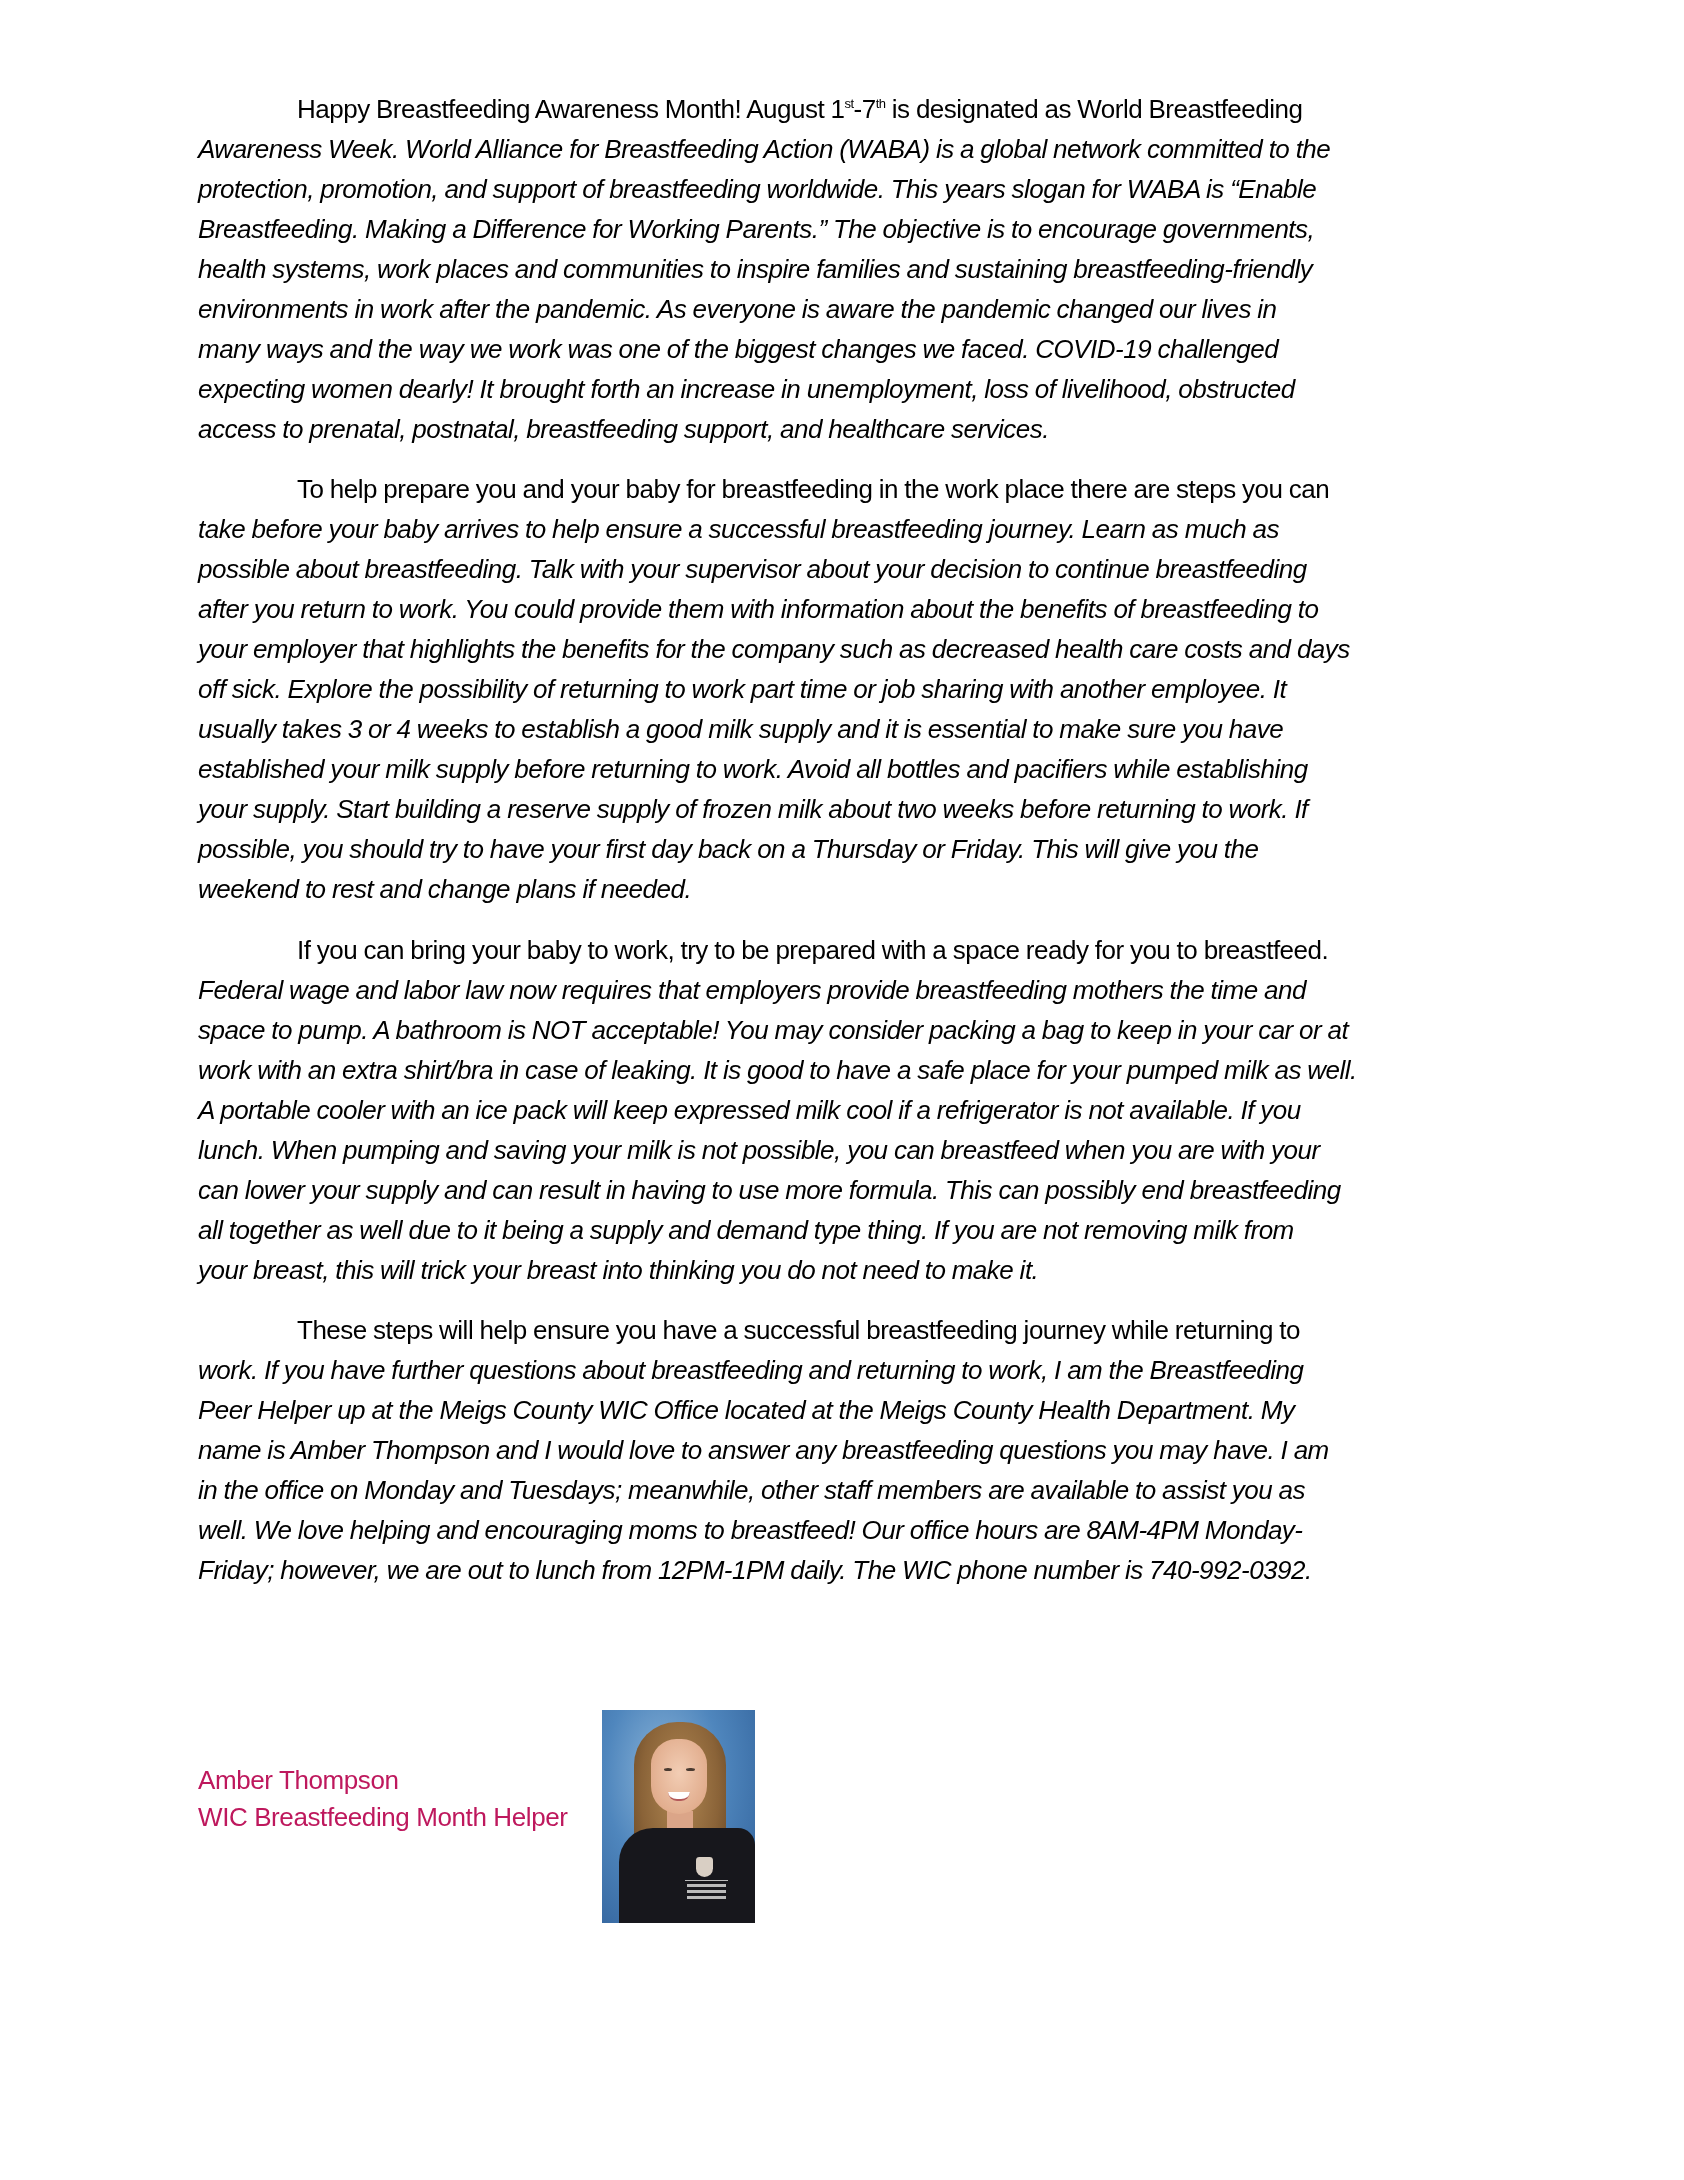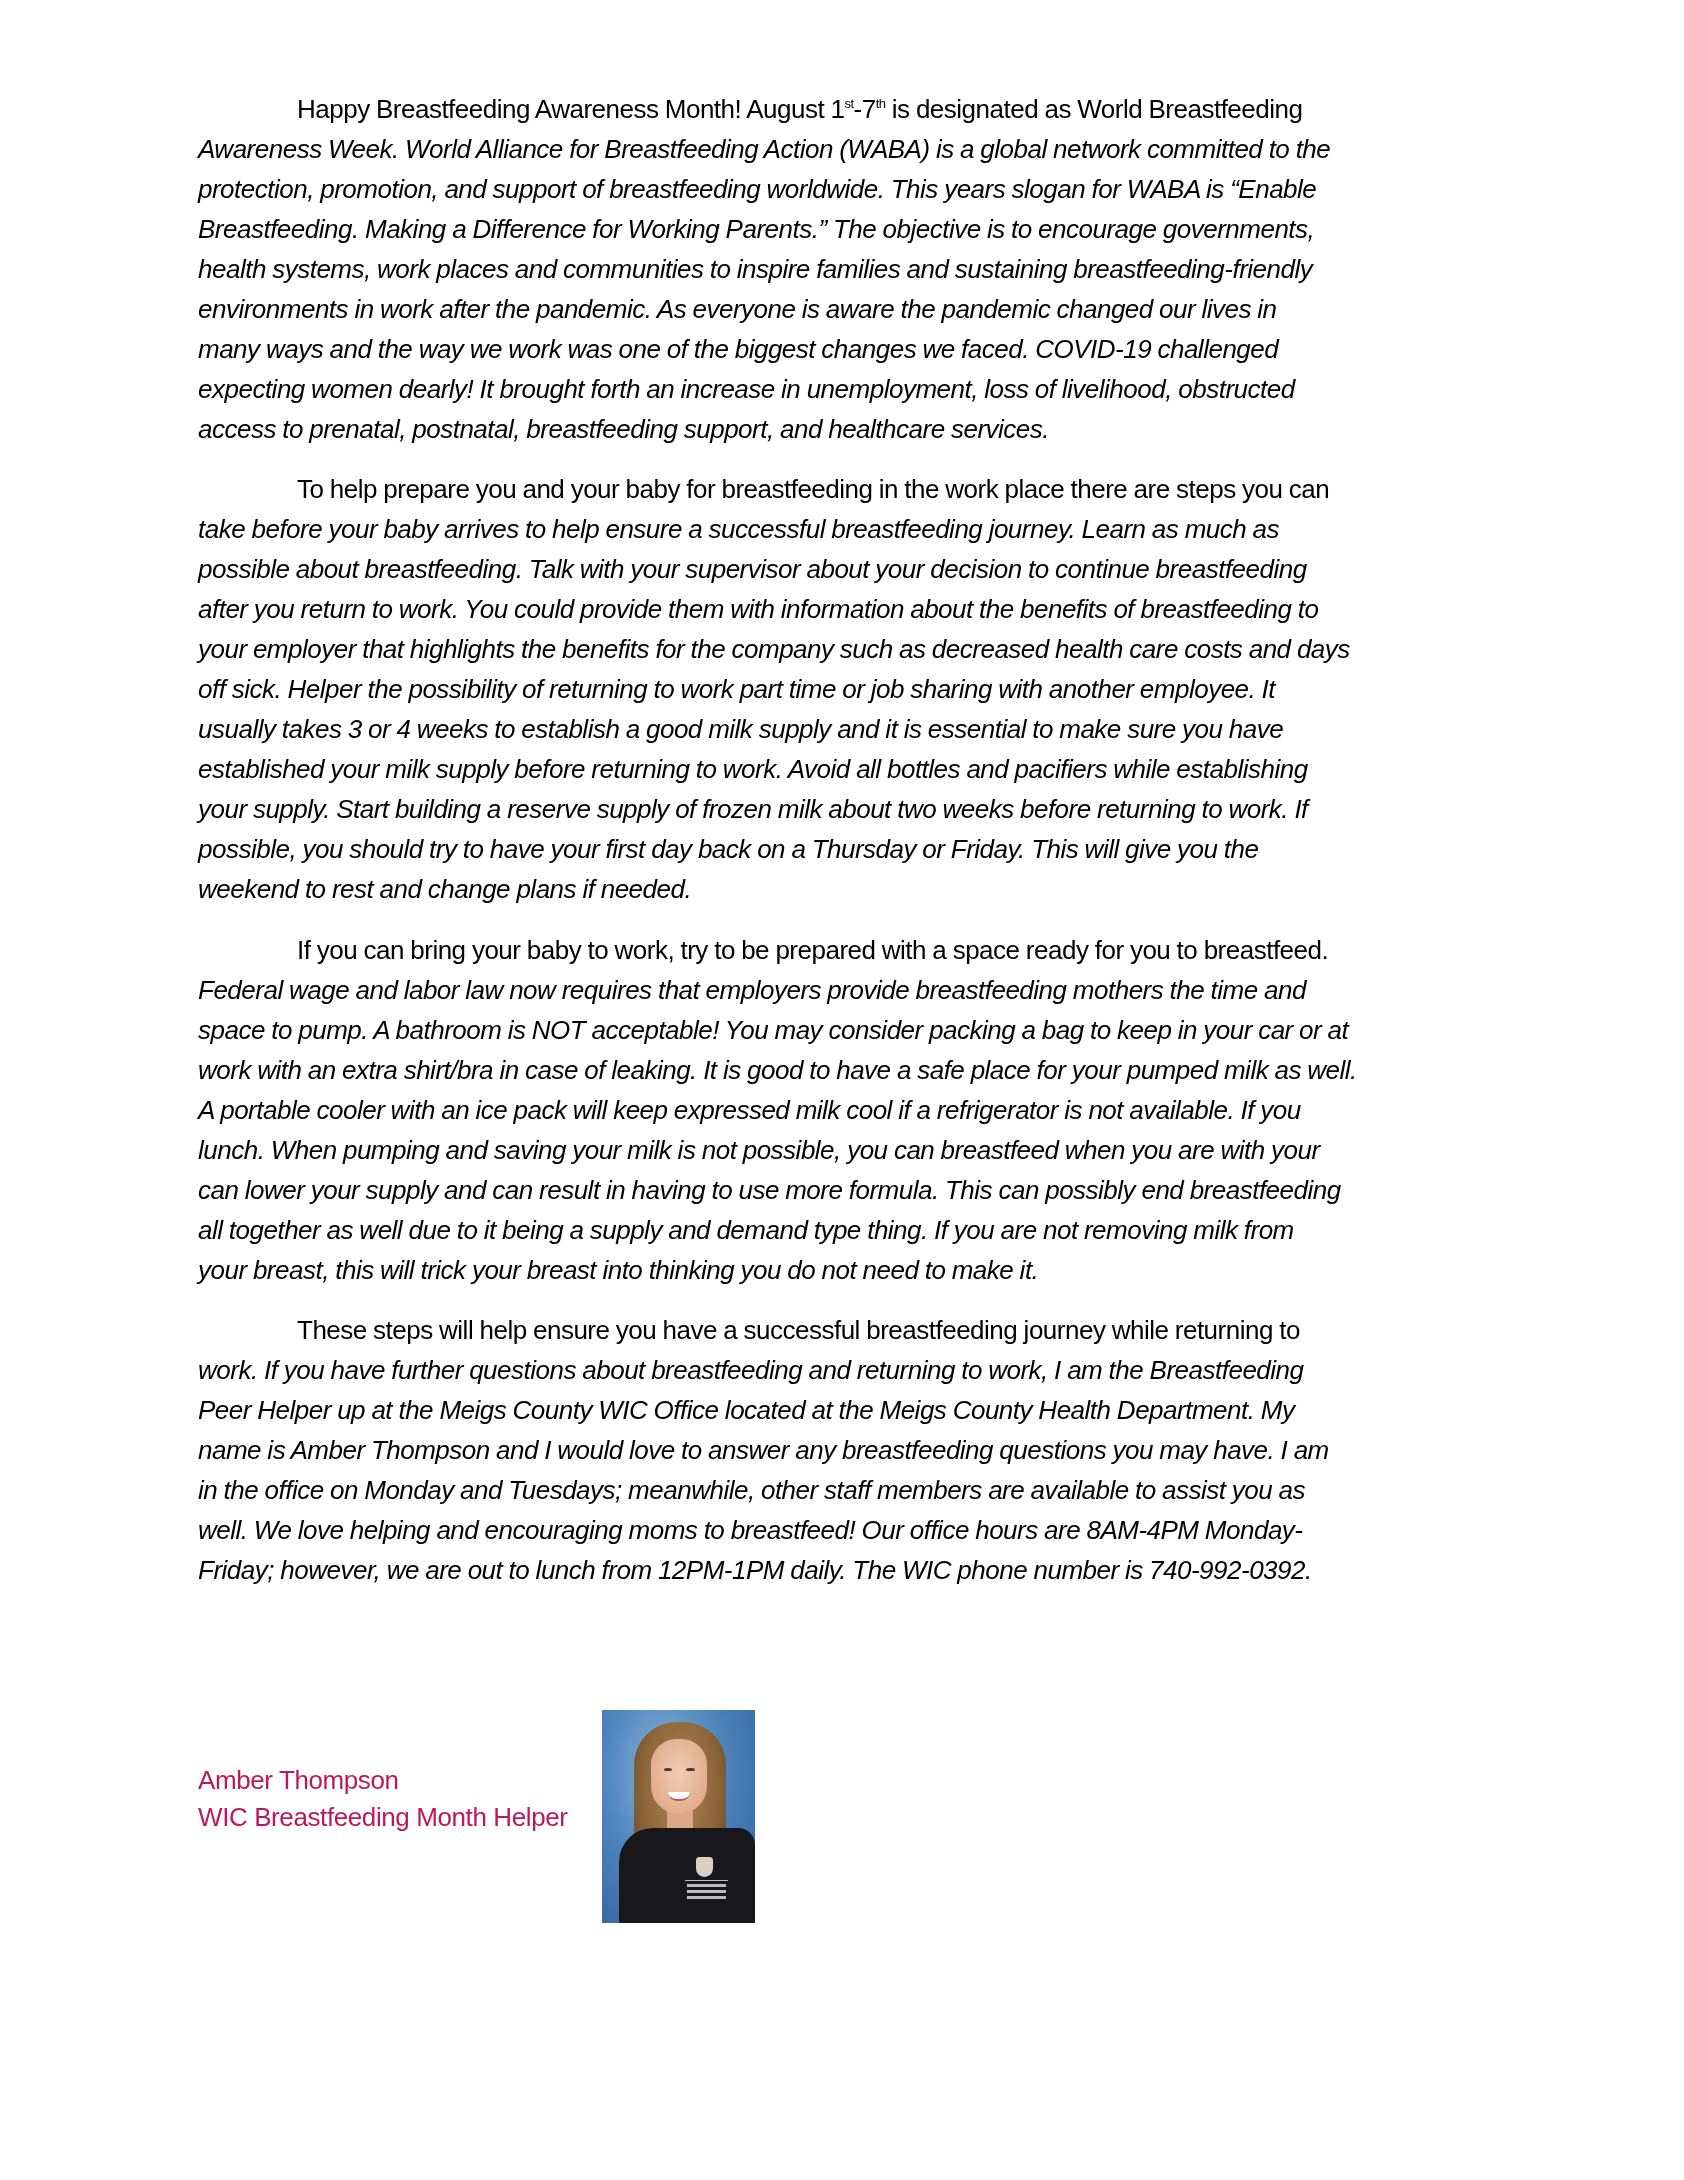--- a/index.html
+++ b/index.html
@@ -64,21 +64,21 @@
       <span class="line">many ways and the way we work was one of the biggest changes we faced. COVID-19 challenged</span>
       <span class="line">expecting women dearly! It brought forth an increase in unemployment, loss of livelihood, obstructed</span>
       <span class="line">access to prenatal, postnatal, breastfeeding support, and healthcare services.</span>
     </p>
     <p class="para">
       <span class="line">To help prepare you and your baby for breastfeeding in the work place there are steps you can</span>
       <span class="line">take before your baby arrives to help ensure a successful breastfeeding journey. Learn as much as</span>
       <span class="line">possible about breastfeeding. Talk with your supervisor about your decision to continue breastfeeding</span>
       <span class="line">after you return to work. You could provide them with information about the benefits of breastfeeding to</span>
       <span class="line">your employer that highlights the benefits for the company such as decreased health care costs and days</span>
-      <span class="line">off sick. Helper the possibility of returning to work part time or job sharing with another employee. It</span>
+      <span class="line">off sick. Explore the possibility of returning to work part time or job sharing with another employee. It</span>
       <span class="line">usually takes 3 or 4 weeks to establish a good milk supply and it is essential to make sure you have</span>
       <span class="line">established your milk supply before returning to work. Avoid all bottles and pacifiers while establishing</span>
       <span class="line">your supply. Start building a reserve supply of frozen milk about two weeks before returning to work. If</span>
       <span class="line">possible, you should try to have your first day back on a Thursday or Friday. This will give you the</span>
       <span class="line">weekend to rest and change plans if needed.</span>
     </p>
     <p class="para">
       <span class="line">If you can bring your baby to work, try to be prepared with a space ready for you to breastfeed.</span>
       <span class="line">Federal wage and labor law now requires that employers provide breastfeeding mothers the time and</span>
       <span class="line">space to pump. A bathroom is NOT acceptable! You may consider packing a bag to keep in your car or at</span>

